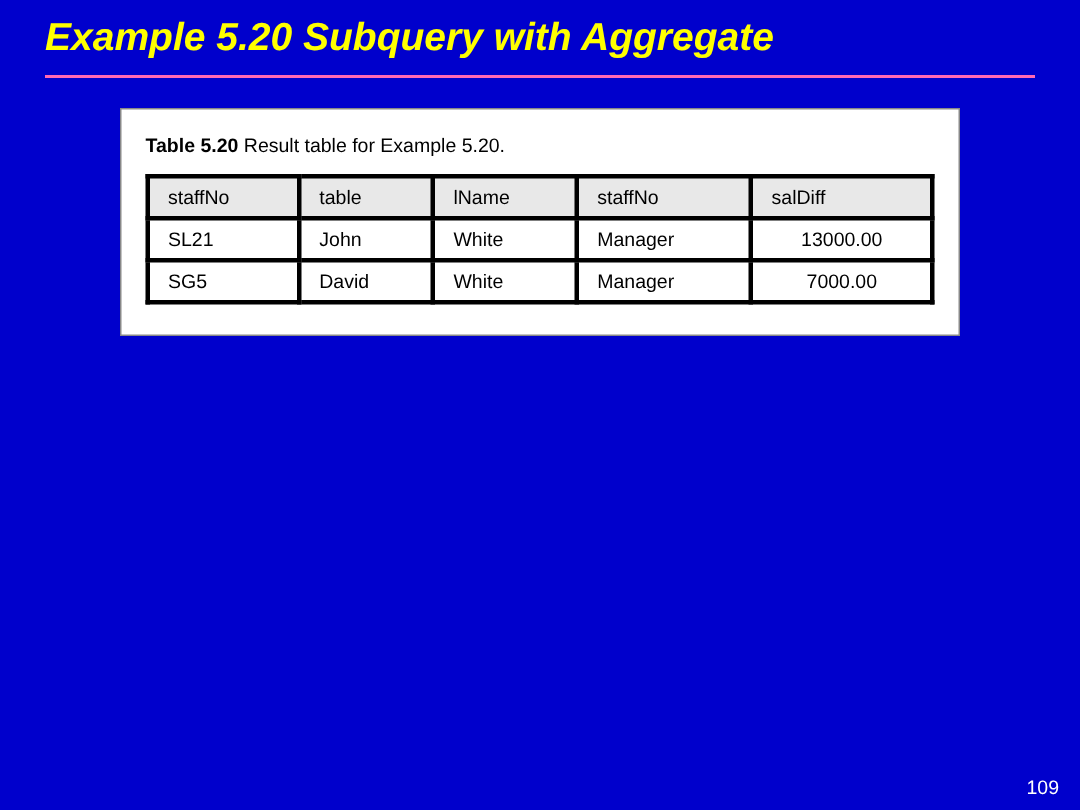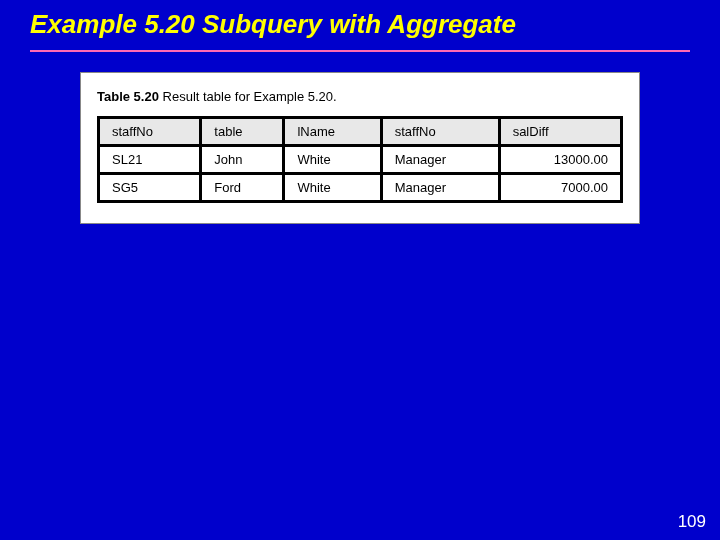--- a/index.html
+++ b/index.html
@@ -56,29 +56,29 @@
       padding: 5px 12px;
       text-align: left;
     }
 
     th {
       background-color: #e8e8e8;
       font-weight: normal;
     }
 
     td.num {
-      text-align: right;
+      text-align: center;
     }
 
     .page-number {
       position: absolute;
       bottom: 8px;
       right: 14px;
       color: white;
-      font-size: 17px;
+      font-size: 13px;
     }
   </style>
 </head>
 <body>
 
 <div class="title">Example 5.20  Subquery with Aggregate</div>
 <div class="title-underline"></div>
 
 <div class="table-container">
   <div class="table-caption">
@@ -98,21 +98,21 @@
     <tbody id="table-body">
     <tr>
           <td>SL21</td>
           <td>John</td>
           <td>White</td>
           <td>Manager</td>
           <td class="num">13000.00</td>
         </tr>
         <tr>
           <td>SG5</td>
-          <td>Ford</td>
+          <td>David</td>
           <td>White</td>
           <td>Manager</td>
           <td class="num">7000.00</td>
         </tr>
       </tbody>
   </table>
 </div>
 
 <div class="page-number">109</div>
 

